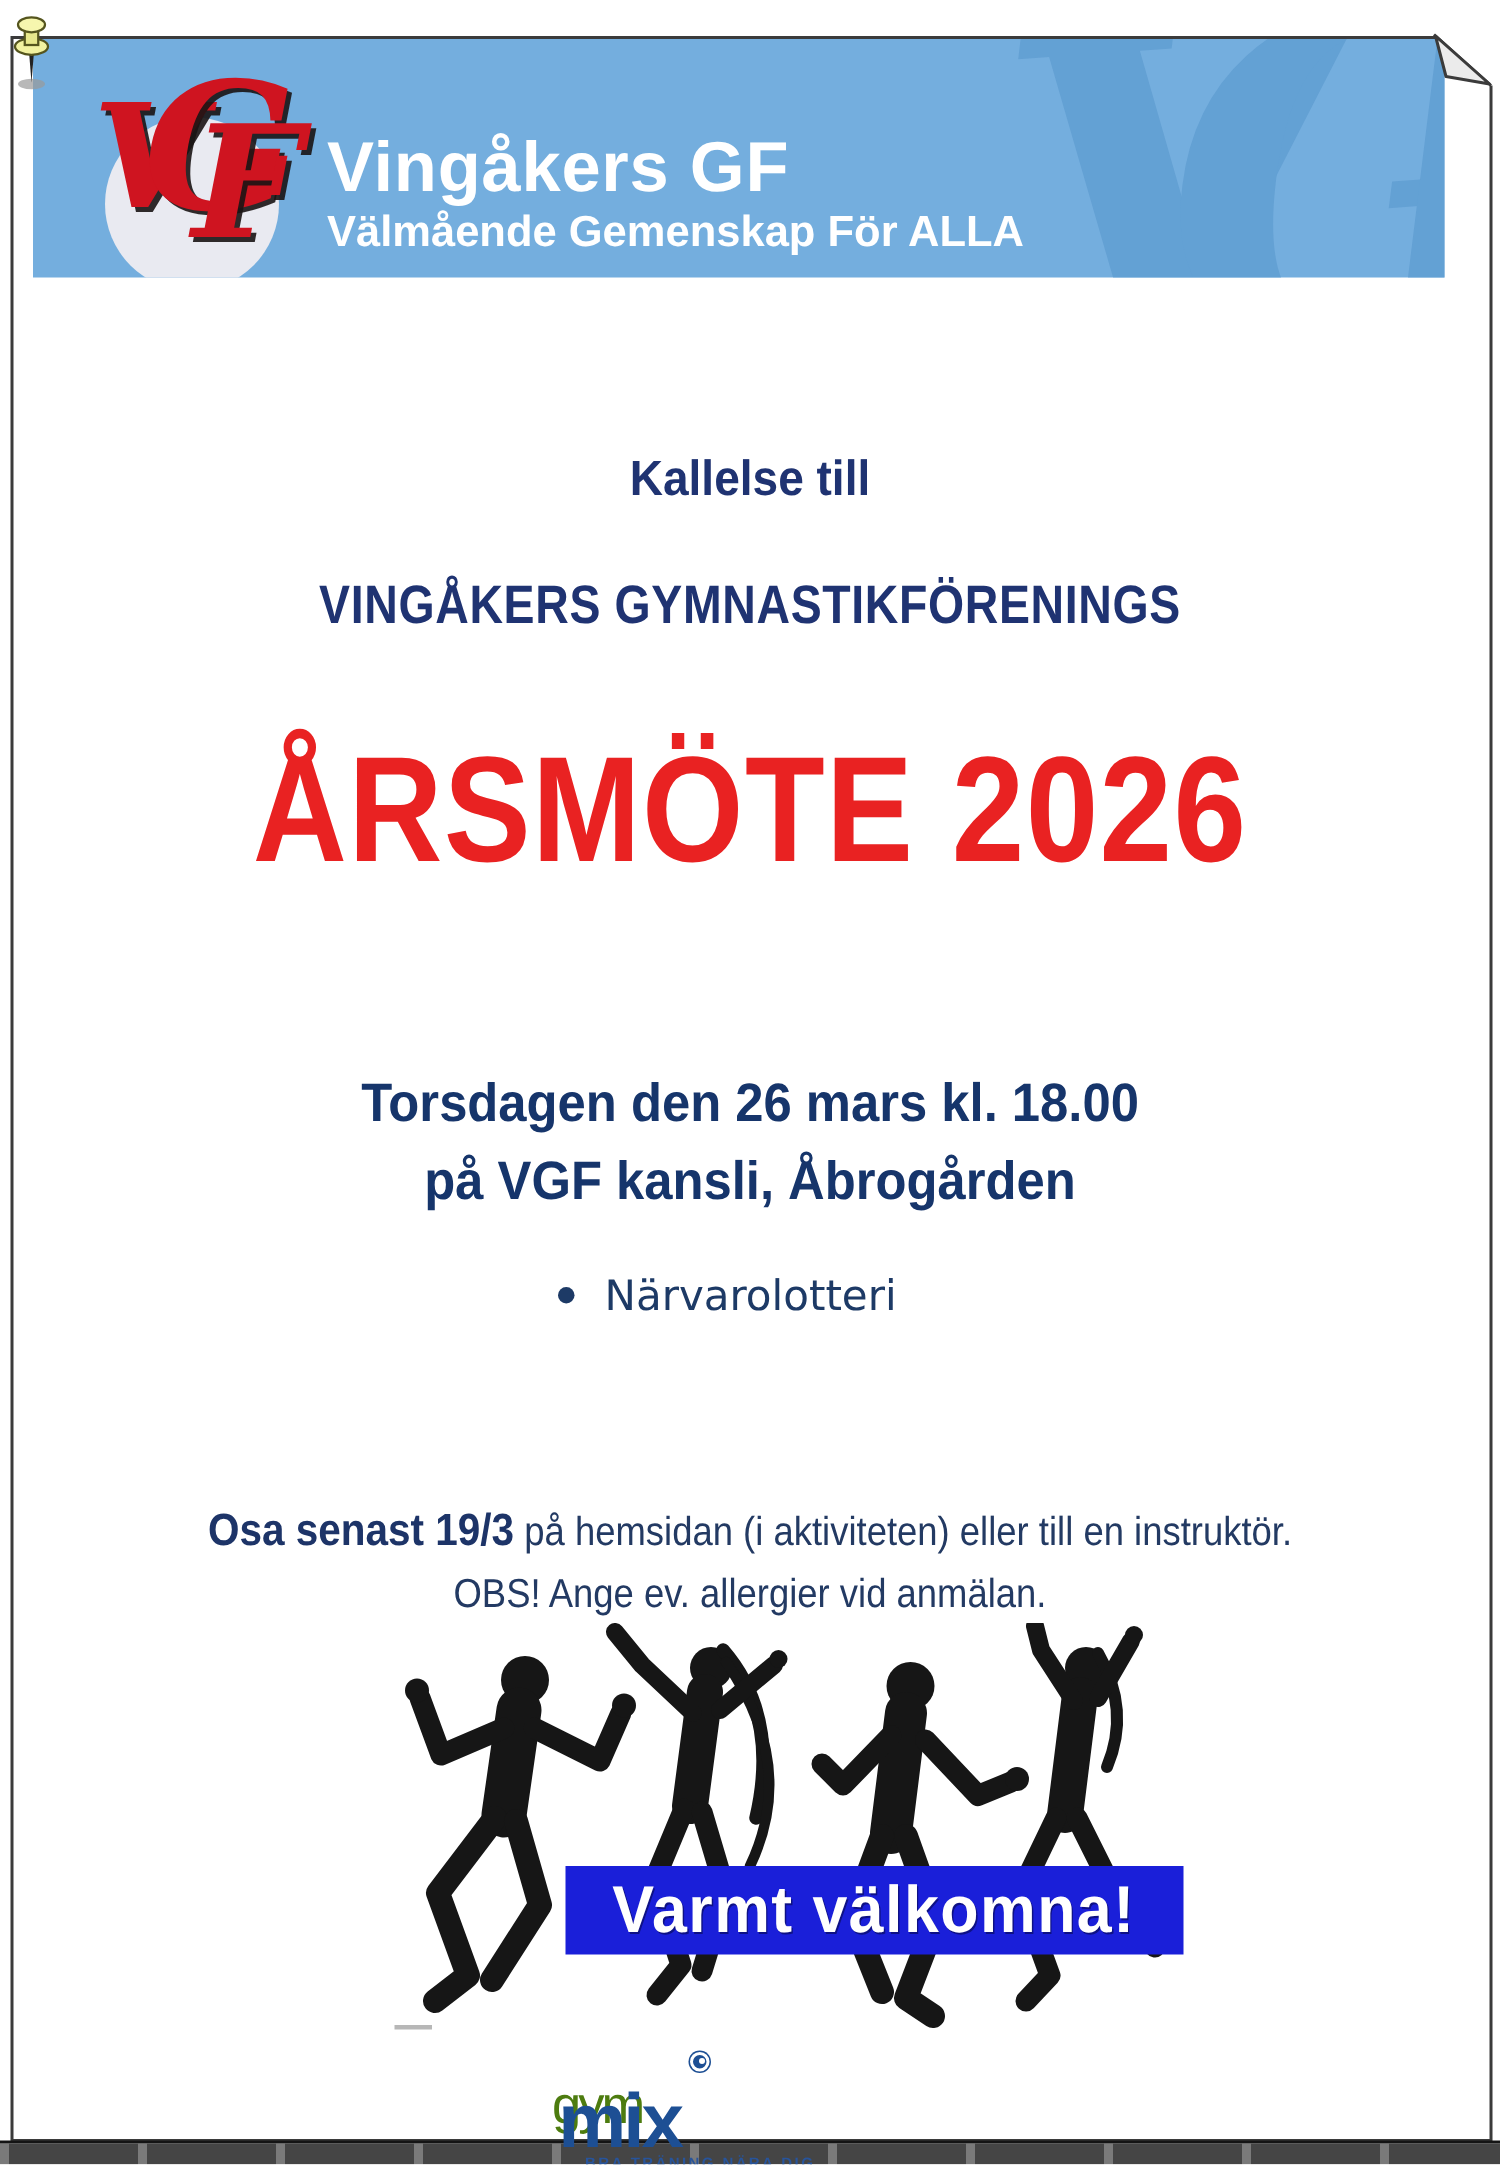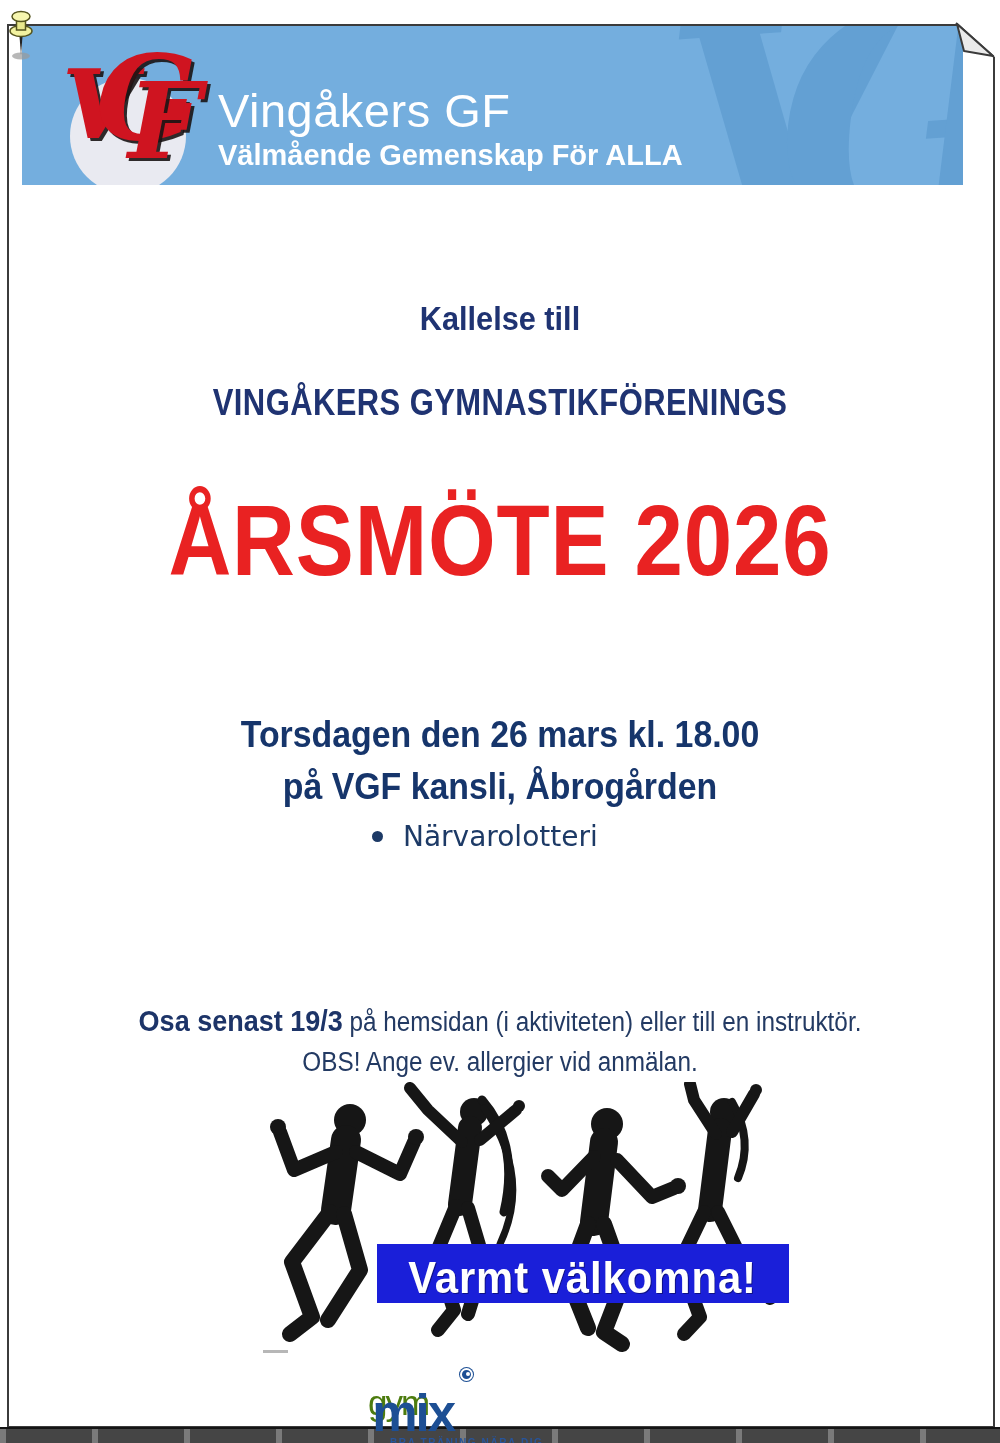--- a/index.html
+++ b/index.html
@@ -20,57 +20,57 @@
   .logo-circle { position:absolute; left:48px; top:52px; width:116px; height:116px;
                  border-radius:50%; background:#e9eaf1; }
   .monogram { position:absolute; left:40px; top:8px; width:150px; height:160px;
               font-family:"DejaVu Serif", serif; font-style:italic; font-weight:bold;
               color:#cf1420; }
   .monogram span { position:absolute; text-shadow:3px 3px 0 rgba(25,20,20,.9); }
   .mg-v { left:0px;  top:14px; font-size:96px; }
   .mg-g { left:34px; top:-6px; font-size:118px; }
   .mg-f { left:66px; top:26px; font-size:104px; }
   .banner-text { position:absolute; left:196px; top:60px; color:#ffffff; z-index:3; }
-  .banner-title { font-size:47px; font-weight:normal; letter-spacing:0.5px; line-height:1.05; }
+  .banner-title { font-size:47px; font-weight:bold; letter-spacing:0.5px; line-height:1.05; }
   .banner-subtitle { font-size:29px; font-weight:bold; margin-top:4px;text-align:center; }
 
   
   .pin { position:absolute; left:2px; top:8px; z-index:6; }
 
   
   .fold { position:absolute; left:928px; top:10px; z-index:5; }
 
   
   .ctr { position:absolute; left:0; width:1000px; text-align:center; }
   .kicker { top:300px; font-size:33px; font-weight:bold; color:#1f3372; transform:scaleX(.93); }
   .orgname { top:382px; font-size:36px; font-weight:800; color:#1f3372;
              letter-spacing:0.5px; transform:scaleX(.86); }
   .headline { top:483px; font-size:100px; font-weight:800; color:#e92222;
               letter-spacing:1px; transform:scaleX(.87); white-space:nowrap; }
   .dateline1 { top:714px; font-size:36px; font-weight:bold; color:#16356b; transform:scaleX(.94); }
   .dateline2 { top:766px; font-size:36px; font-weight:bold; color:#16356b; transform:scaleX(.94); }
 
   
-  .bullets { position:absolute; left:372px; top:820px; list-style:none; }
+  .bullets { position:absolute; left:372px; top:847px; list-style:none; }
   .bullets li { display:flex; align-items:center; margin-bottom:25px; }
   .bullet-dot { width:11px; height:11px; border-radius:50%; background:#1d3a66;
                 margin-right:20px; flex:0 0 auto; }
   .bullet-label { font-family:"DejaVu Sans", sans-serif; font-size:28px; color:#1d3a66; }
 
   
   .rsvp { top:1004px; color:#233a63; font-size:27px; transform:scaleX(.9); white-space:nowrap; }
   .rsvp b { font-size:30px; color:#1d3468; }
   .note { top:1047px; color:#233a63; font-size:27px; transform:scaleX(.9); }
 
   
   .dancers { position:absolute; left:232px; top:1082px; z-index:1; }
 
   
   .welcome { position:absolute; left:377px; top:1244px; width:412px; height:59px;
-             background:#1a1fd9; z-index:3; display:flex; align-items:flex-end; justify-content:center; }
+             background:#1a1fd9; z-index:3; display:flex; align-items:center; justify-content:center; }
   .welcome-text { color:#ffffff; font-size:44px; font-weight:800; letter-spacing:1px;
                   text-shadow:1px 1px 0 rgba(0,0,30,.45); transform:scaleX(.95); white-space:nowrap; }
 
   .smudge { position:absolute; left:263px; top:1350px; width:25px; height:3px; background:#b7b7b7; }
 
   
   .gymmix { position:absolute; left:368px; top:1368px; width:180px; z-index:2; }
   .gym { font-size:35px; font-weight:normal; color:#4d7c0f; letter-spacing:-2px; }
   .mix { font-size:51px; font-weight:bold; color:#1d4f94; letter-spacing:-2px;
          margin-left:-56px; position:relative; top:16px;text-align:center; }

